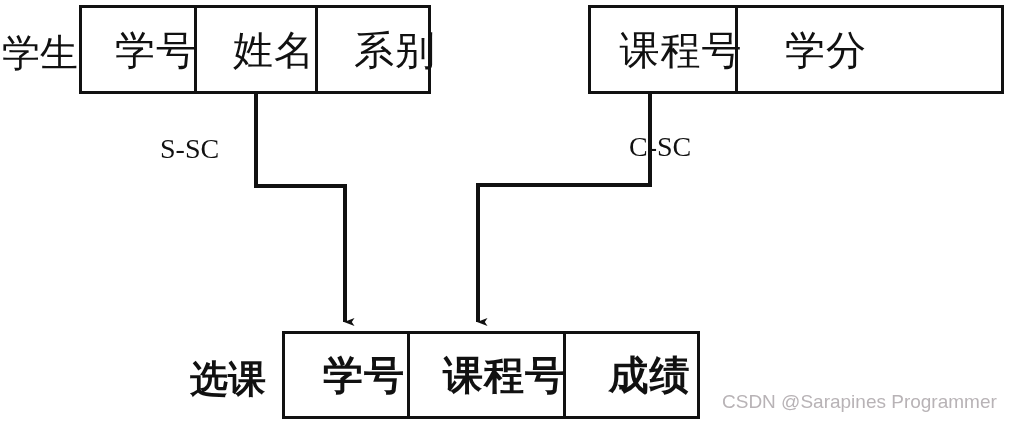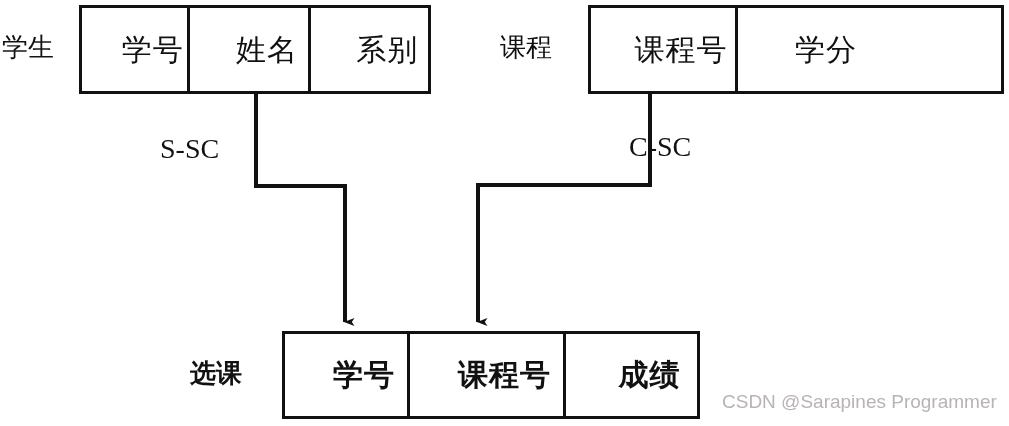--- a/index.html
+++ b/index.html
@@ -24,21 +24,21 @@
     border: 3px solid #111111;
     background: #ffffff;
   }
   .cell {
     box-sizing: border-box;
     display: flex;
     align-items: center;
     justify-content: center;
     border-right: 3px solid #111111;
     color: #111111;
-    font-size: 30px;
+    font-size: 40px;
     line-height: 1;
     letter-spacing: 1px;
     white-space: nowrap;
     font-family: "DejaVu Serif", "Liberation Serif", serif;
     padding-left: 36px;
   }
   .cell:last-child { border-right: none; }
 
   
   #tbl-student { left: 79px; top: 5px; width: 352px; height: 89px; }
@@ -56,21 +56,21 @@
   #tbl-enroll { left: 282px; top: 331px; width: 418px; height: 88px; }
   #tbl-enroll .cell { font-weight: bold; }
   #tbl-enroll .cell:nth-child(1) { width: 125px; }
   #tbl-enroll .cell:nth-child(2) { width: 156px; }
   #tbl-enroll .cell:nth-child(3) { width: 131px; }
 
   
   .rel-name {
     position: absolute;
     color: #111111;
-    font-size: 26px;
+    font-size: 38px;
     line-height: 1;
     white-space: nowrap;
     font-family: "DejaVu Serif", "Liberation Serif", serif;
   }
   #name-student { left: 2px;   top: 34px; }
   #name-course  { left: 500px; top: 34px; }
   #name-enroll  { left: 190px; top: 360px; font-weight: bold; }
 
   
   .edge-label {
@@ -123,21 +123,20 @@
   </svg>
 
   <div class="rel-name" id="name-student">学生</div>
 
   <div class="relation" id="tbl-student">
     <div class="cell">学号</div>
     <div class="cell">姓名</div>
     <div class="cell">系别</div>
   </div>
 
-  <div class="rel-name" id="name-course">课程</div>
 
   <div class="relation" id="tbl-course">
     <div class="cell">课程号</div>
     <div class="cell">学分</div>
   </div>
 
   <div class="edge-label" id="label-s-sc">S-SC</div>
 
   <div class="edge-label" id="label-c-sc">C-SC</div>
 

